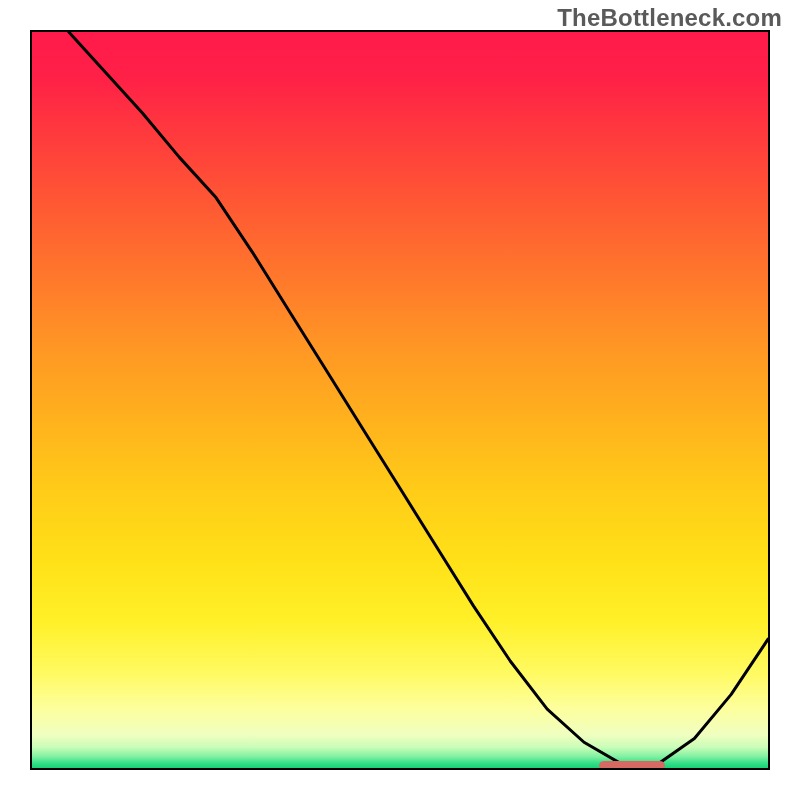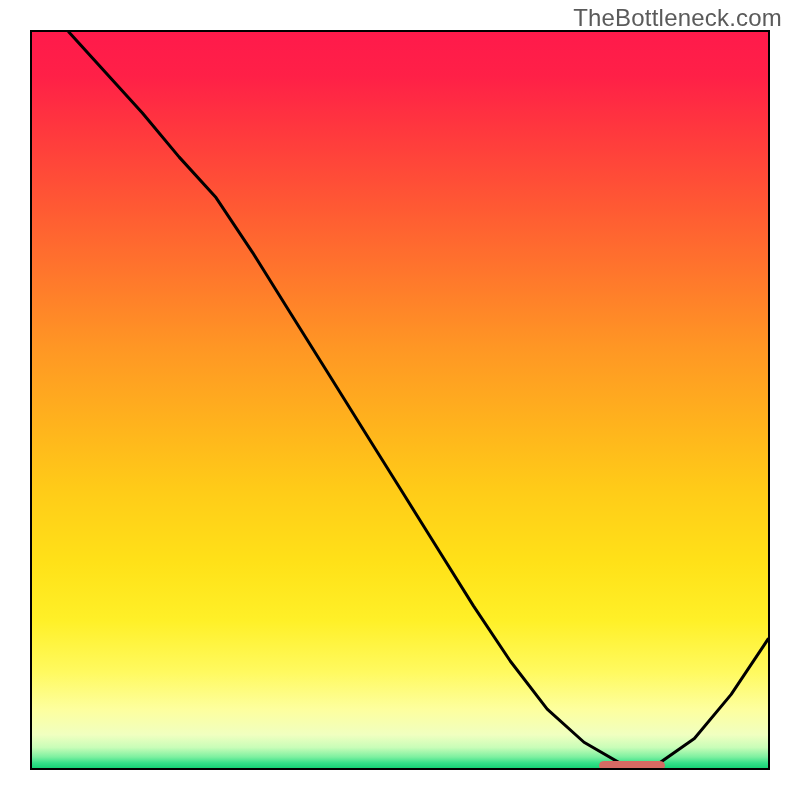--- a/index.html
+++ b/index.html
@@ -14,21 +14,21 @@
   .wrap {
     position: relative;
     width: 800px;
     height: 800px;
   }
   .watermark {
     position: absolute;
     top: 4px;
     right: 18px;
     font-size: 24px;
-    font-weight: 400;
+    font-weight: 700;
     color: #5a5a5a;
     letter-spacing: 0.2px;
     user-select: none;
   }
   .plot {
     position: absolute;
     left: 30px;
     top: 30px;
     width: 740px;
     height: 740px;

